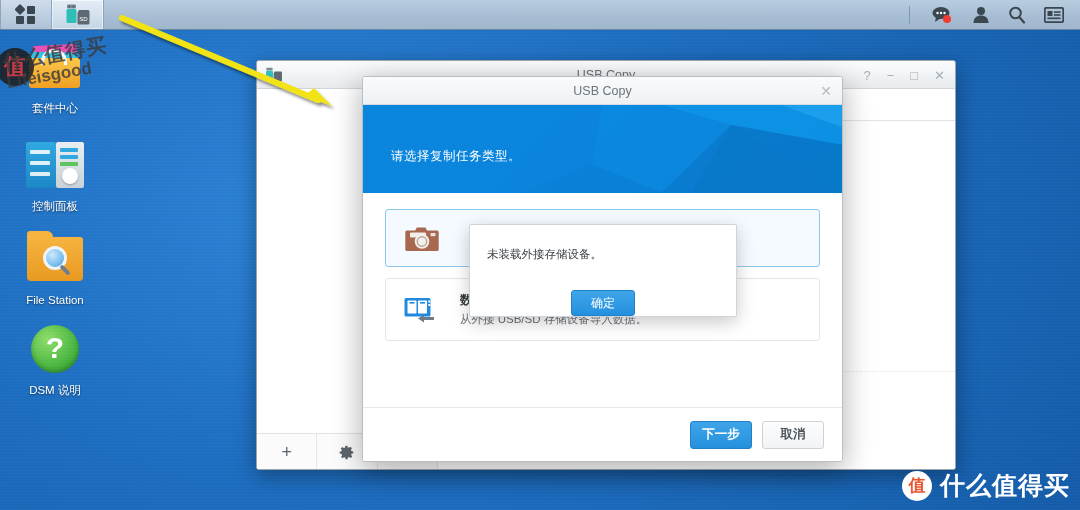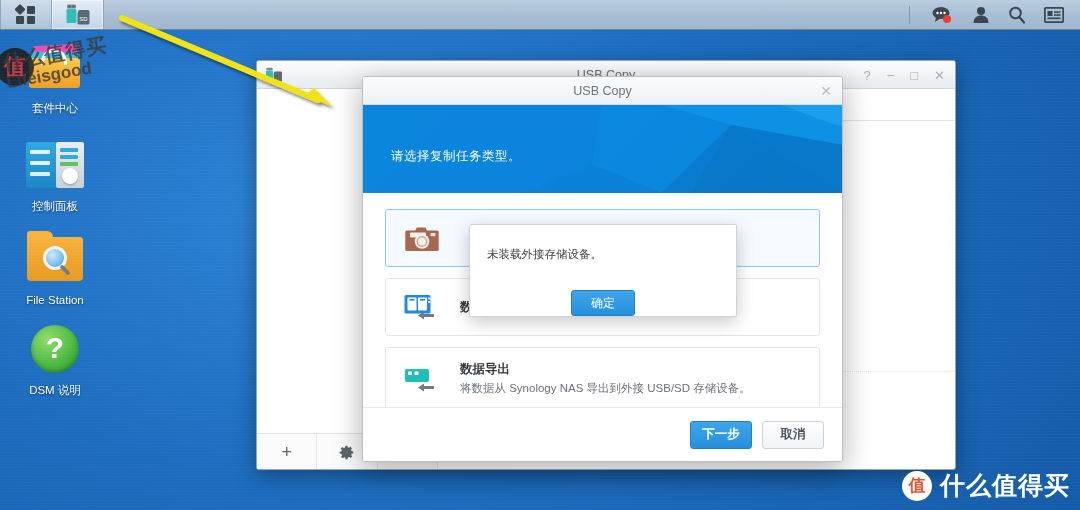--- a/index.html
+++ b/index.html
@@ -419,37 +419,24 @@
             <rect x="14" y="5.5" width="9" height="13" rx="0.8" fill="#fff"></rect>
             <rect x="5.5" y="7" width="5" height="1.6" fill="#1f8ae0"></rect>
             <rect x="16" y="7" width="5" height="1.6" fill="#1f8ae0"></rect>
             <rect x="24.3" y="5.5" width="2" height="2" fill="#fff"></rect>
             <rect x="24.3" y="9" width="2" height="2" fill="#fff"></rect>
             <path d="M14 23.5 L20 19.5 L20 22 L30 22 L30 25 L20 25 L20 27.5 Z" fill="#6d7c88"></path>
           </svg>
         </div>
         <div>
           <div class="tt">数据导入</div>
-        </div>
-      </div>
-
-      <div class="opt-card">
-        <div class="ico">
-          <svg width="36" height="30" viewBox="0 0 36 30">
-            <rect x="1" y="5" width="24" height="13" rx="2" fill="#1fbfb8"></rect>
-            <rect x="4" y="7.5" width="4" height="3.5" rx="0.6" fill="#fff"></rect>
-            <rect x="10.5" y="7.5" width="4" height="3.5" rx="0.6" fill="#fff"></rect>
-            <path d="M14 23.5 L20 19.5 L20 22 L30 22 L30 25 L20 25 L20 27.5 Z" fill="#6d7c88"></path>
-          </svg>
-        </div>
-        <div>
-          <div class="tt">数据导出</div>
-          <div class="ds">将数据从 Synology NAS 导出到外接 USB/SD 存储设备。</div>
-        </div>
-      </div>
+          <div class="ds">从外接 USB/SD 存储设备导入数据。</div>
+        </div>
+      </div>
+
     </div>
 
     <div id="modal-footer">
       <div class="btn btn-primary">下一步</div>
       <div class="btn btn-default">取消</div>
     </div>
   </div>
 
   <div id="alert">
     <div class="msg">未装载外接存储设备。</div>

